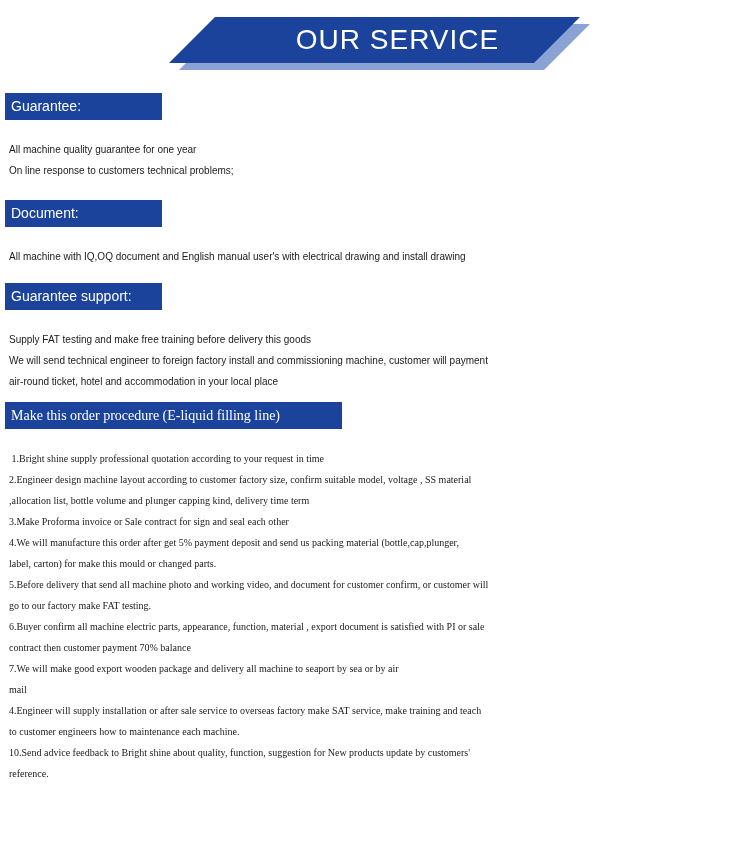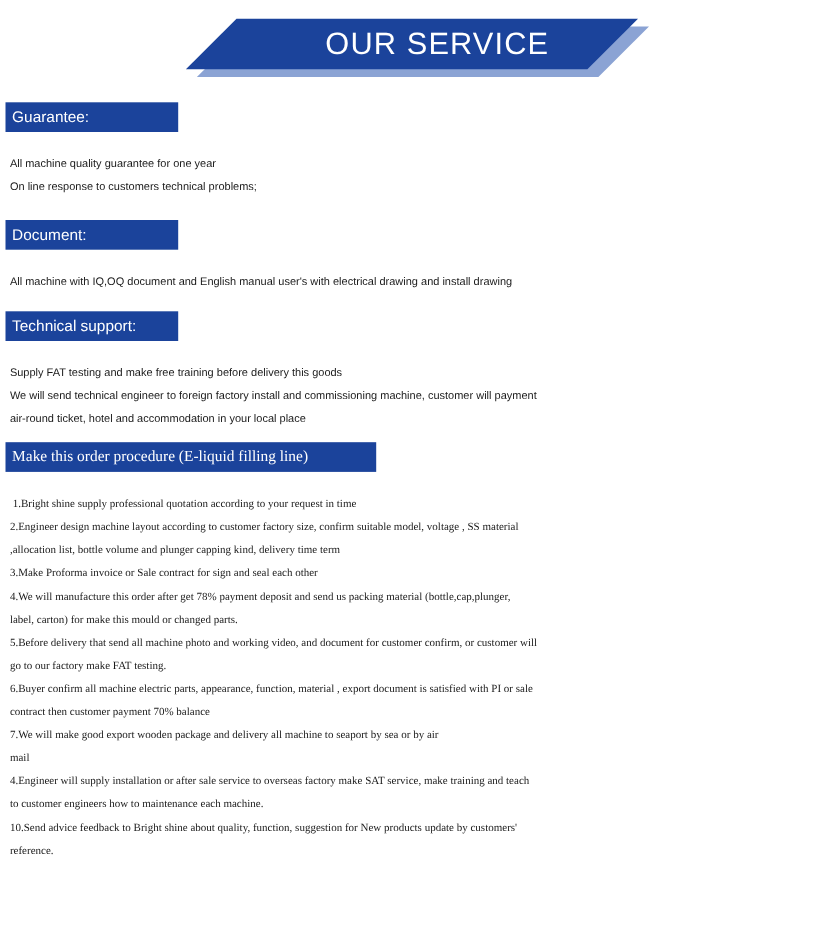--- a/index.html
+++ b/index.html
@@ -82,35 +82,35 @@
           <div class="line">On line response to customers technical problems;</div>
         </div>
       </section>
       <section class="section">
         <div class="bar">Document:</div>
         <div class="lines">
           <div class="line">All machine with IQ,OQ document and English manual user's with electrical drawing and install drawing</div>
         </div>
       </section>
       <section class="section">
-        <div class="bar">Technical support:</div>
+        <div class="bar">Guarantee support:</div>
         <div class="lines">
           <div class="line">Supply FAT testing and make free training before delivery this goods</div>
           <div class="line">We will send technical engineer to foreign factory install and commissioning machine, customer will payment</div>
           <div class="line">air-round ticket, hotel and accommodation in your local place</div>
         </div>
       </section>
       <section class="section">
         <div class="bar">Make this order procedure (E-liquid filling line)</div>
         <div class="lines">
           <div class="line"> 1.Bright shine supply professional quotation according to your request in time</div>
           <div class="line">2.Engineer design machine layout according to customer factory size, confirm suitable model, voltage , SS material</div>
           <div class="line">,allocation list, bottle volume and plunger capping kind, delivery time term</div>
           <div class="line">3.Make Proforma invoice or Sale contract for sign and seal each other</div>
-          <div class="line">4.We will manufacture this order after get 78% payment deposit and send us packing material (bottle,cap,plunger,</div>
+          <div class="line">4.We will manufacture this order after get 5% payment deposit and send us packing material (bottle,cap,plunger,</div>
           <div class="line">label, carton) for make this mould or changed parts.</div>
           <div class="line">5.Before delivery that send all machine photo and working video, and document for customer confirm, or customer will</div>
           <div class="line">go to our factory make FAT testing.</div>
           <div class="line">6.Buyer confirm all machine electric parts, appearance, function, material , export document is satisfied with PI or sale</div>
           <div class="line">contract then customer payment 70% balance</div>
           <div class="line">7.We will make good export wooden package and delivery all machine to seaport by sea or by air</div>
           <div class="line">mail</div>
           <div class="line">4.Engineer will supply installation or after sale service to overseas factory make SAT service, make training and teach</div>
           <div class="line">to customer engineers how to maintenance each machine.</div>
           <div class="line">10.Send advice feedback to Bright shine about quality, function, suggestion for New products update by customers'</div>

